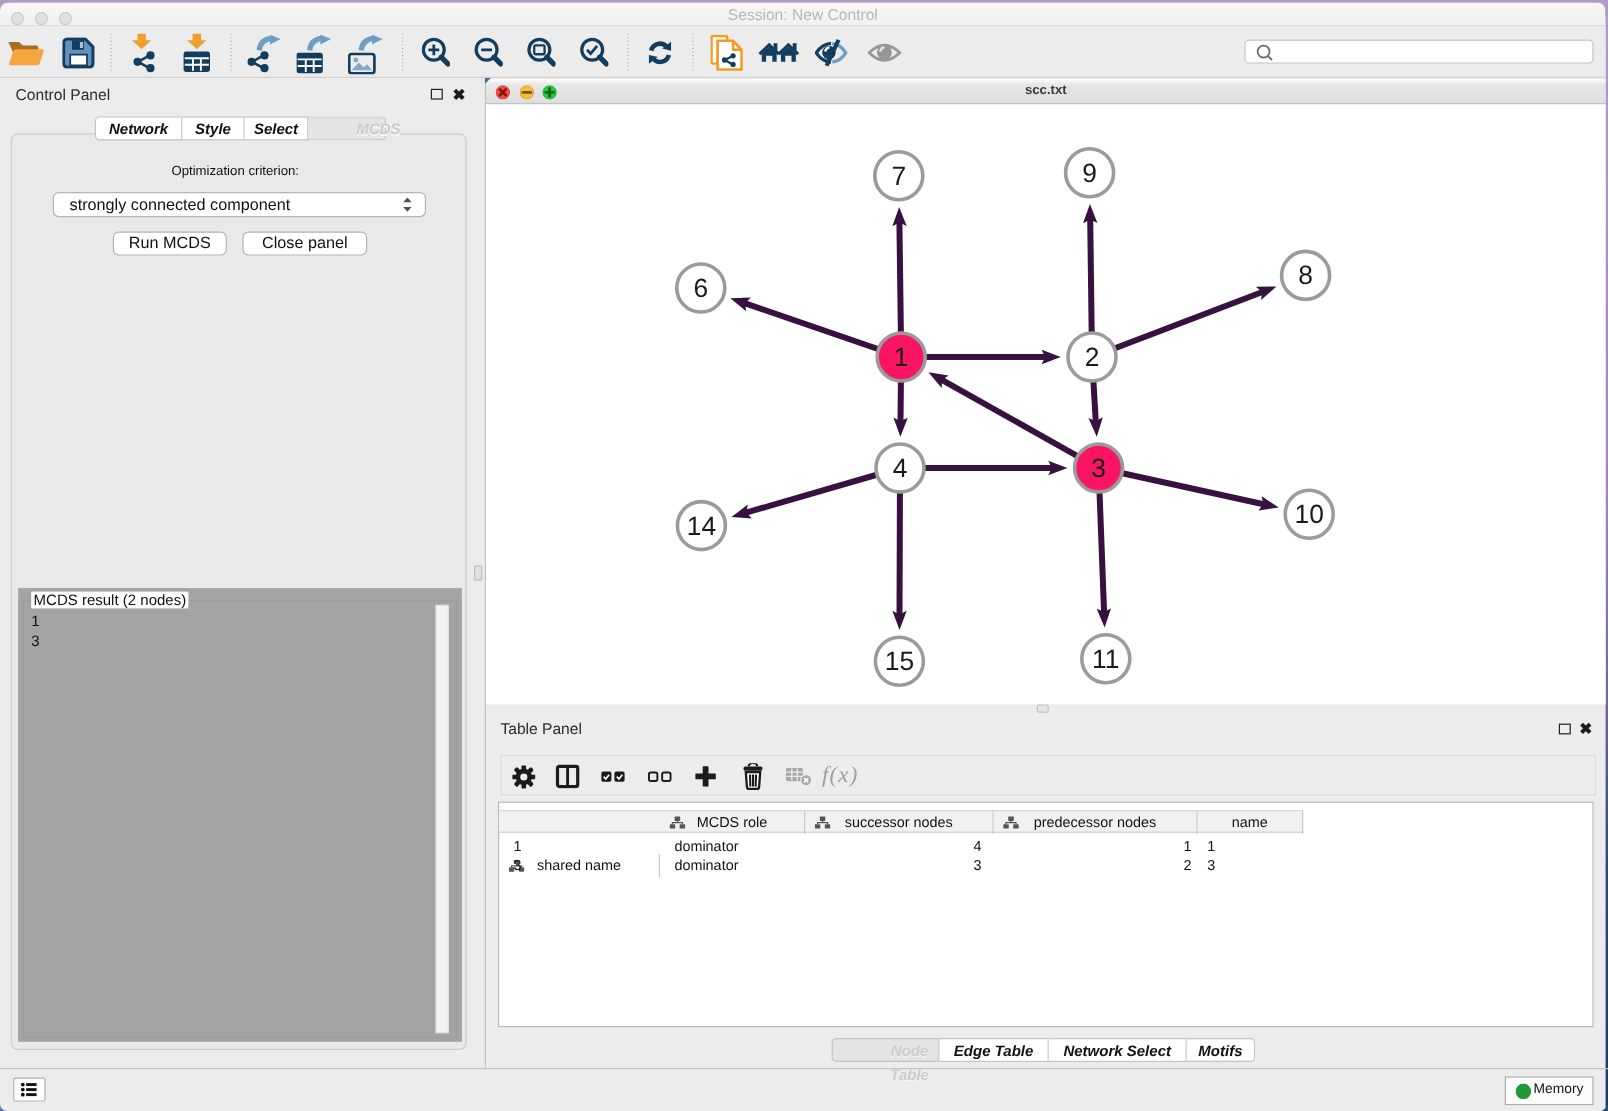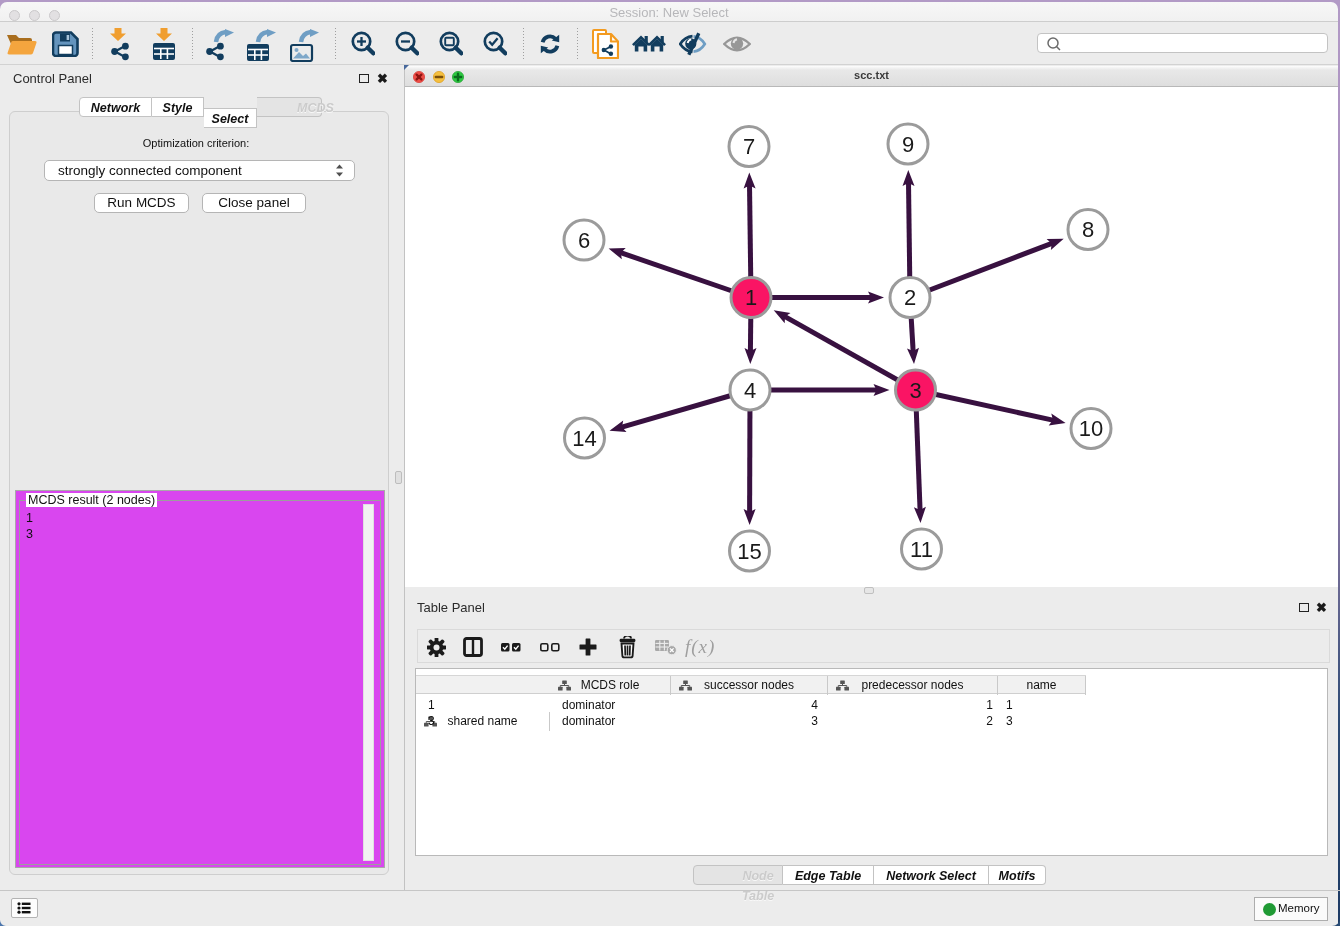--- a/index.html
+++ b/index.html
@@ -24,21 +24,21 @@
 .closex { position:absolute; font-size:13px; font-weight:bold; color:#1a1a1a; }
 #cpBox { left:9px; top:111px; width:380px; height:764px; background:#e9e9e9; border:1px solid #cecece; border-radius:6px; }
 .tabs { position:absolute; display:flex; height:20px;font-style:italic; }
 .tab { height:20px; line-height:20px; background:#fff; border:1px solid #c3c3c3; border-left:none; font-size:12.5px; font-weight:700; color:#111; text-align:center; }
 .tab.first { border-left:1px solid #c3c3c3; border-radius:4px 0 0 4px; }
 .tab.last { border-radius:0 4px 4px 0; }
 .tab.sel { background:#e4e4e4; color:#cbcbcb; text-shadow:0 1px 0 #f8f8f8;padding-left:40px; }
 #optLabel { left:0px; top:137px; width:392px; text-align:center; font-size:11px; color:#111; }
 #dropdown { left:44px; top:160px; width:311px; height:21px; background:#fff; border:1px solid #b5b5b5; border-radius:5px; font-size:13.5px; color:#111; line-height:19px; padding-left:13px; }
 .btn { position:absolute; background:#fff; border:1px solid #b5b5b5; border-radius:5px; font-size:13.5px; color:#111; text-align:center; }
-#mcdsBox { left:15px; top:490px; width:370px; height:378px; background:#d946ef; border:1px solid #a9a9a9; }
+#mcdsBox { left:15px; top:490px; width:370px; height:378px; background:#a3a3a3; border:1px solid #a9a9a9; }
 #fieldset { position:absolute; left:3px; top:9px; right:3px; bottom:2px; border:1px solid #9d9d9d; }
 #fsLabel { position:absolute; left:6px; top:-8px; background:#fff; padding:0 2px; font-size:12.5px; color:#111; }
 #mcdsVals { position:absolute; left:6px; top:9px; font-size:12.5px; color:#111; line-height:16px; }
 #mcdsScroll { position:absolute; right:6px; top:3px; width:11px; bottom:3px; background:#f2f2f2; border:1px solid #e0e0e0; }
 
 #gutterline { left:404px; top:66px; width:1px; height:824px; background:#c2c2c2; }
 #grip1 { left:395px; top:471px; width:7px; height:13px; background:#e0e0e0; border:1px solid #bdbdbd; border-radius:2px; }
 
 #sccTitlebar { left:405px; top:66px; width:933px; height:21px; background:linear-gradient(#fdfdfd,#e8e8e8 20%,#dedede); border-bottom:1px solid #b8b8b8; }
 #sccTitle { left:405px; top:69px; width:933px; text-align:center; font-size:11px; font-weight:bold; color:#3a3a3a; }
@@ -57,21 +57,21 @@
 #listbtn { left:11px; top:898px; width:27px; height:20px; background:#fdfdfd; border:1px solid #b3b3b3; border-radius:2px; }
 #membtn { left:1254px; top:897px; width:74px; height:24px; background:#fbfbfb; border:1px solid #adadad; font-size:11.5px; color:#111; }
 </style>
 </head>
 <body>
 <div class="abs" id="deskT"></div>
 <div class="abs" id="titlebar">
   <div class="tl" style="left:8.5px;"></div>
   <div class="tl" style="left:28.5px;"></div>
   <div class="tl" style="left:48.5px;"></div>
-  <div class="abs" id="mainTitle">Session: New Select</div>
+  <div class="abs" id="mainTitle">Session: New Control</div>
 </div>
 <div class="abs" id="deskR"></div>
 <div class="abs" id="toolbar">
   <div class="sep" style="left:92px;"></div>
   <div class="sep" style="left:192px;"></div>
   <div class="sep" style="left:335px;"></div>
   <div class="sep" style="left:523px;"></div>
   <div class="sep" style="left:577px;"></div>
   <div class="abs" id="searchbox">
       <svg width="18" height="18" style="position:absolute;left:7px;top:1px">
@@ -227,21 +227,21 @@
     </svg>
 </div>
 
 <div class="abs" id="cpTitle">Control Panel</div>
 <div class="floatbtn" style="left:359px; top:74px;"></div>
 <div class="closex" style="left:377px; top:71px;">✖</div>
 <div class="abs" id="cpBox"></div>
 <div class="tabs" style="left:79px; top:97px;">
   <div class="tab first" style="width:73px;">Network</div>
   <div class="tab" style="width:52px;">Style</div>
-  <div class="tab" style="width:53px;margin-top:11px;">Select</div>
+  <div class="tab" style="width:53px;">Select</div>
   <div class="tab last sel" style="width:65px;">MCDS</div>
 </div>
 <div class="abs" id="optLabel">Optimization criterion:</div>
 <div class="abs" id="dropdown">strongly connected component
   <svg width="9" height="13" style="position:absolute; right:10px; top:3px;">
       <polygon points="4.5,0.5 8,4.5 1,4.5" fill="#4f4f4f"></polygon>
       <polygon points="4.5,12.5 8,8.5 1,8.5" fill="#4f4f4f"></polygon>
     </svg>
 </div>
 <div class="btn" style="left:94px; top:193px; width:95px; height:20px; line-height:18px;">Run MCDS</div>

